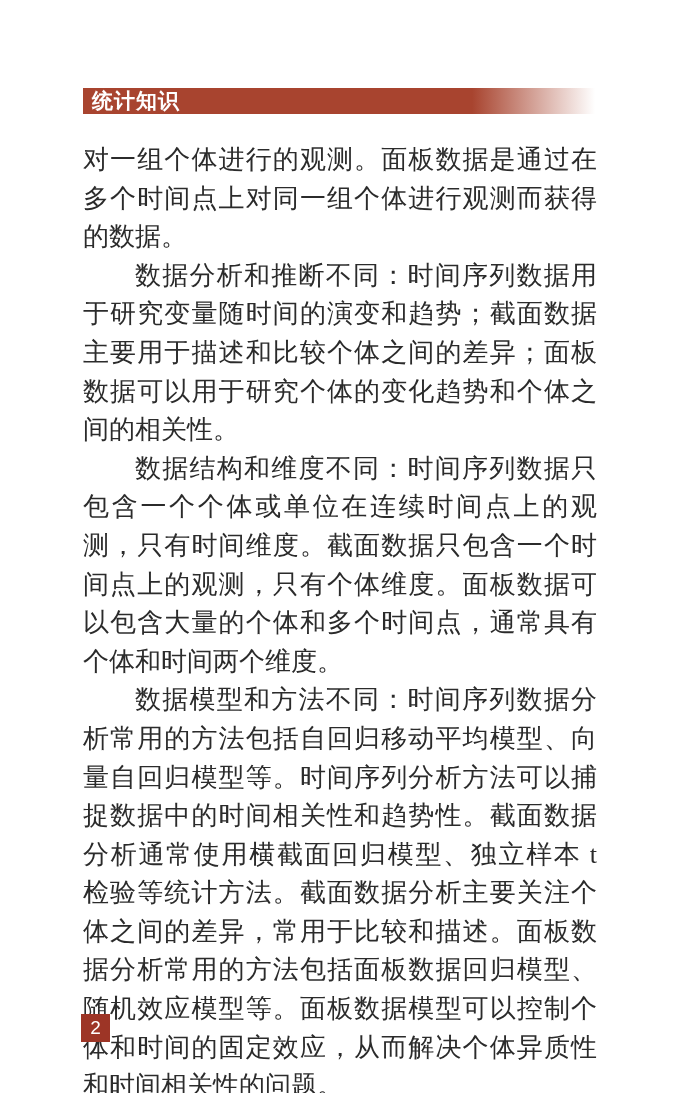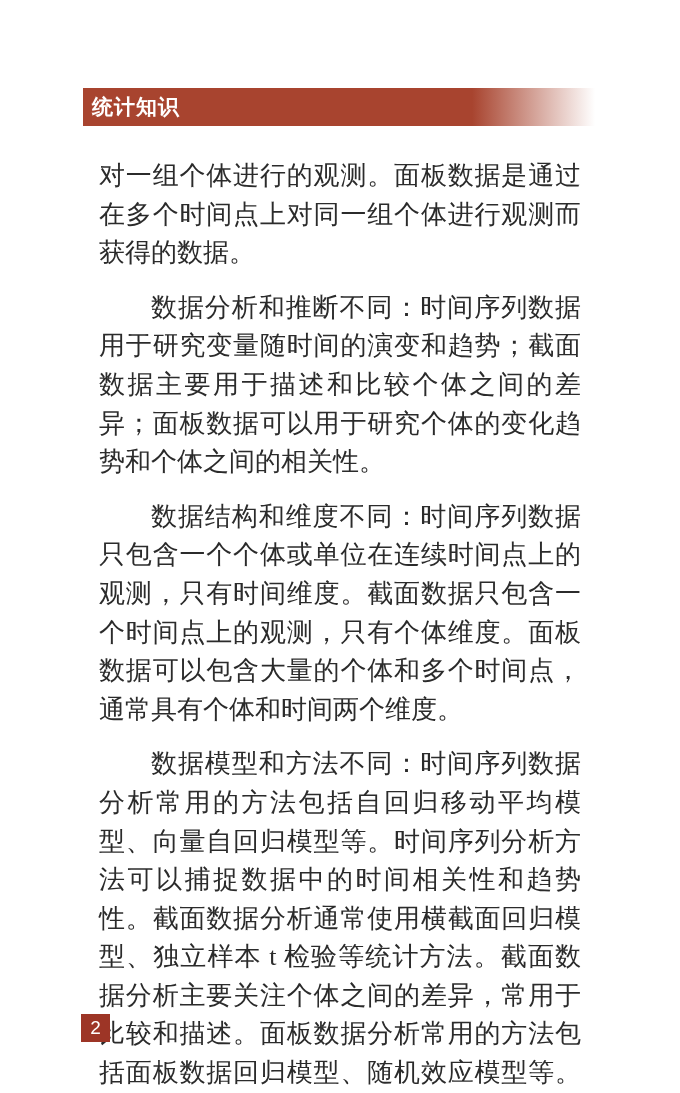--- a/index.html
+++ b/index.html
@@ -17,21 +17,21 @@
   .page {
     position: absolute;
     inset: 0;
     background: #ffffff;
   }
   .section-bar {
     position: absolute;
     left: 83px;
     top: 88px;
     width: 512px;
-    height: 38px;
+    height: 26px;
     background: linear-gradient(90deg, #a8442f 0%, #a8442f 76%, rgba(168,68,47,0) 100%);
     display: flex;
     align-items: center;
   }
   .section-bar .title {
     color: #ffffff;
     font-family: "Liberation Sans", "DejaVu Sans", sans-serif;
     font-weight: bold;
     font-size: 21px;
     padding-left: 9px;
@@ -43,21 +43,21 @@
     left: 83px;
     top: 141px;
     width: 514px;
     color: #2b2b2b;
     font-size: 26px;
     line-height: 38.6px;
     text-align: justify;
     text-justify: inter-ideograph;
   }
   .body-text p {
-    margin: 16px;
+    margin: 0;
     padding: 0;
   }
   .body-text p.indent {
     text-indent: 2em;
   }
   .page-number-box {
     position: absolute;
     left: 81px;
     top: 1014px;
     width: 29px;

